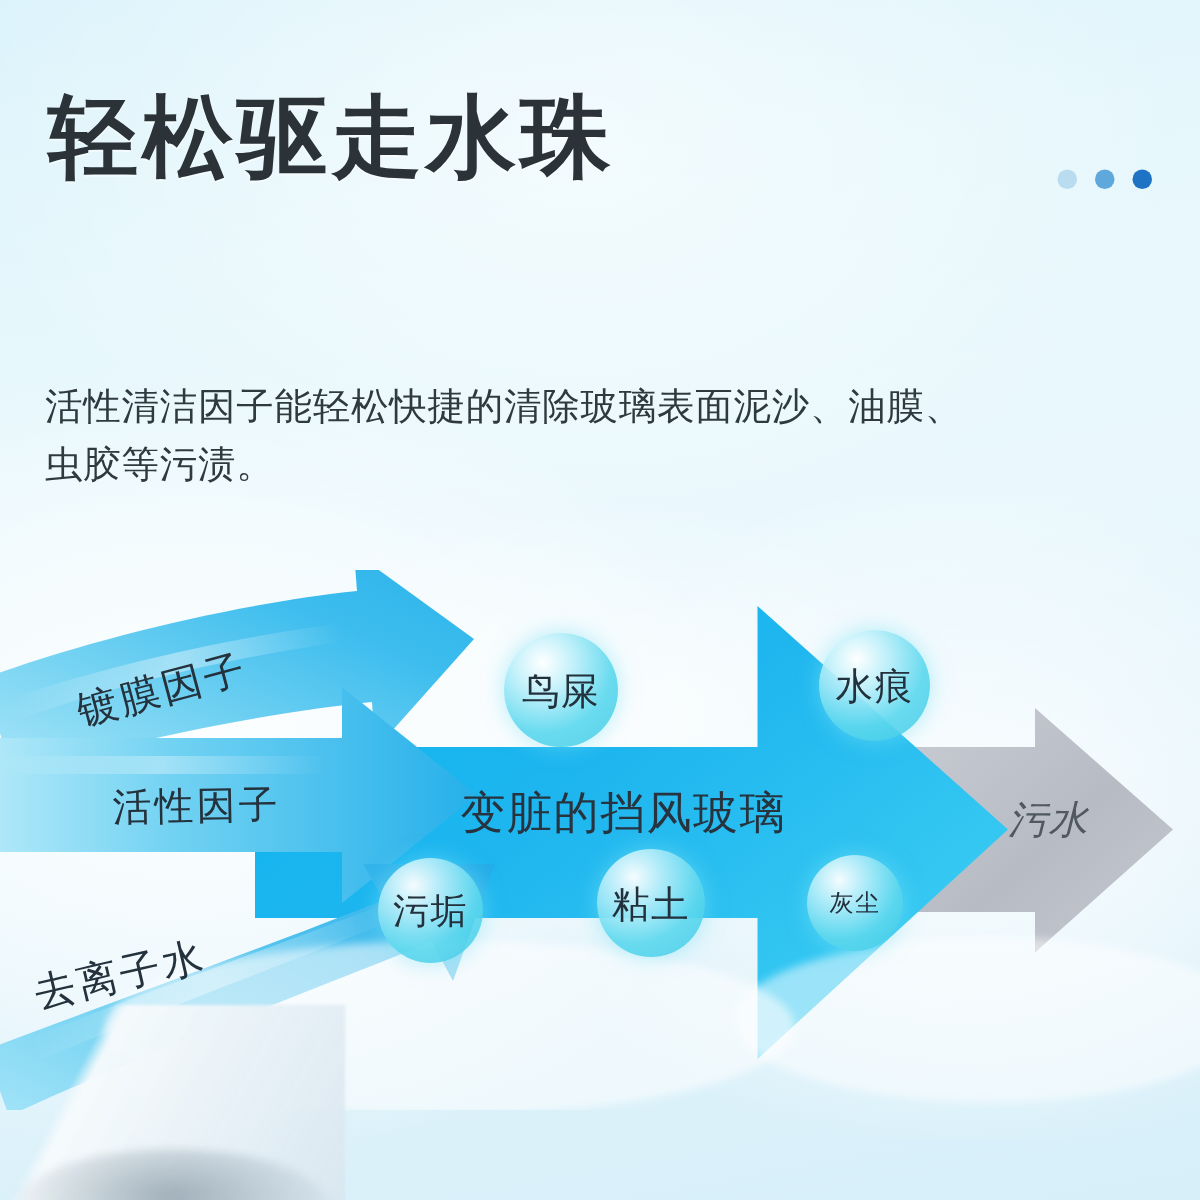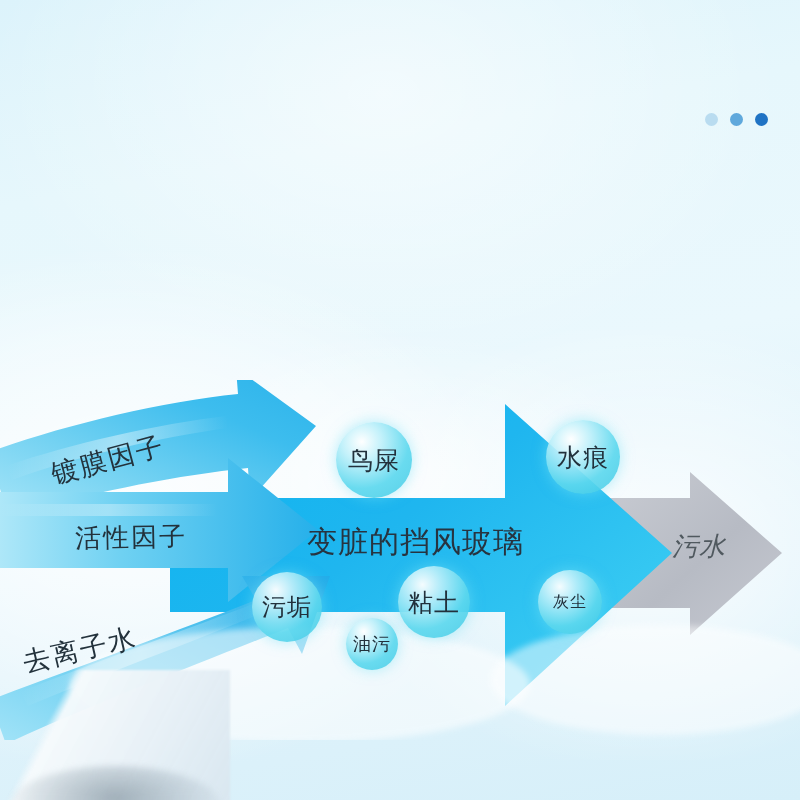--- a/index.html
+++ b/index.html
@@ -181,22 +181,27 @@
 <body>
 
 <div id="poster">
 
   <div class="wash wash-top"></div>
   <div class="wash wash-a"></div>
   <div class="wash wash-c"></div>
   <div class="wash wash-b"></div>
 
   <div class="headline">
-  </div>
-
+    <div class="line2">轻松驱走水珠</div>
+  </div>
+
+  <div class="subhead">
+    <div>活性清洁因子能轻松快捷的清除玻璃表面泥沙、油膜、</div>
+    <div>虫胶等污渍。</div>
+  </div>
 
   <div class="dots">
     <span class="dot dot-1"></span>
     <span class="dot dot-2"></span>
     <span class="dot dot-3"></span>
   </div>
 
   <div class="diagram">
     <svg viewBox="0 0 800 360" xmlns="http://www.w3.org/2000/svg">
       <defs>
@@ -269,21 +274,20 @@
     <div class="arrow-label lbl-active">活性因子</div>
     <div class="arrow-label lbl-deion">去离子水</div>
     <div class="arrow-label lbl-center">变脏的挡风玻璃</div>
     <div class="arrow-label lbl-waste">污水</div>
 
     <div class="bubble b-bird">鸟屎</div>
     <div class="bubble b-water">水痕</div>
     <div class="bubble b-grime">污垢</div>
     <div class="bubble b-clay">粘土</div>
     <div class="bubble b-dust">灰尘</div>
-    <div class="bubble b-oil">油污</div>
   </div>
 
   <div class="car-hint">
     
   </div>
   <div class="car-shadow"></div>
 
 </div>
 
 </body></html>

